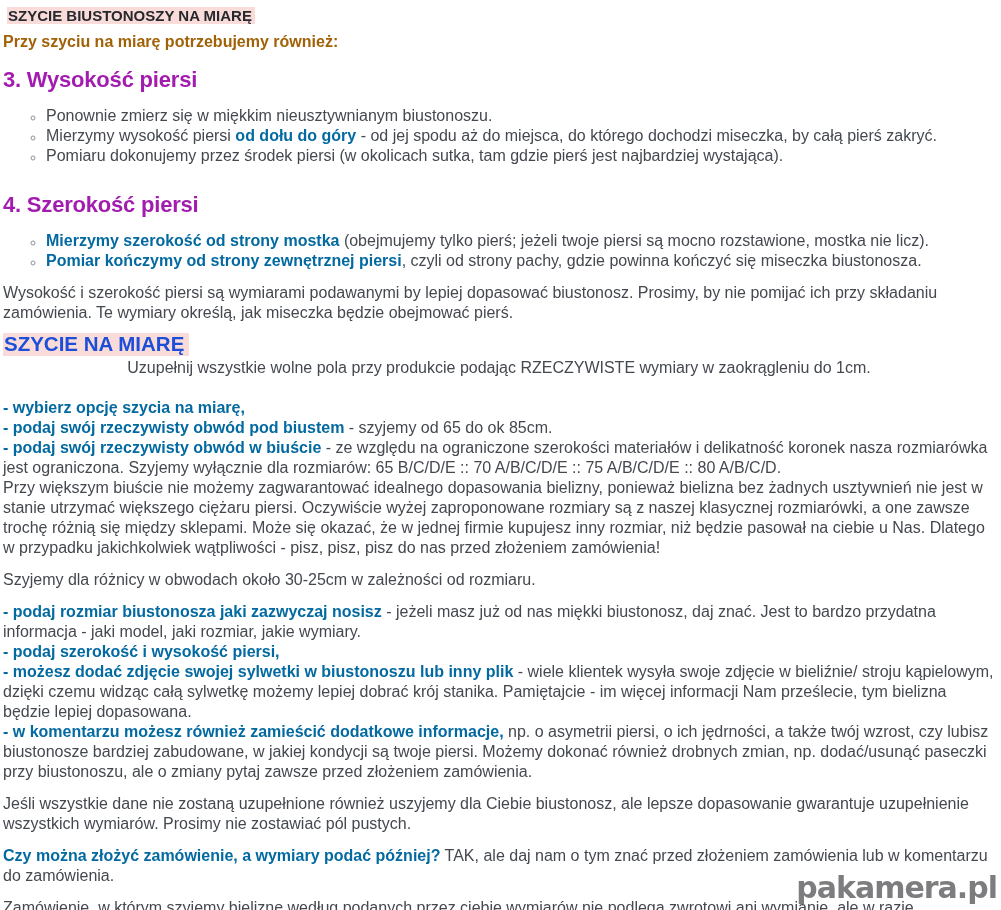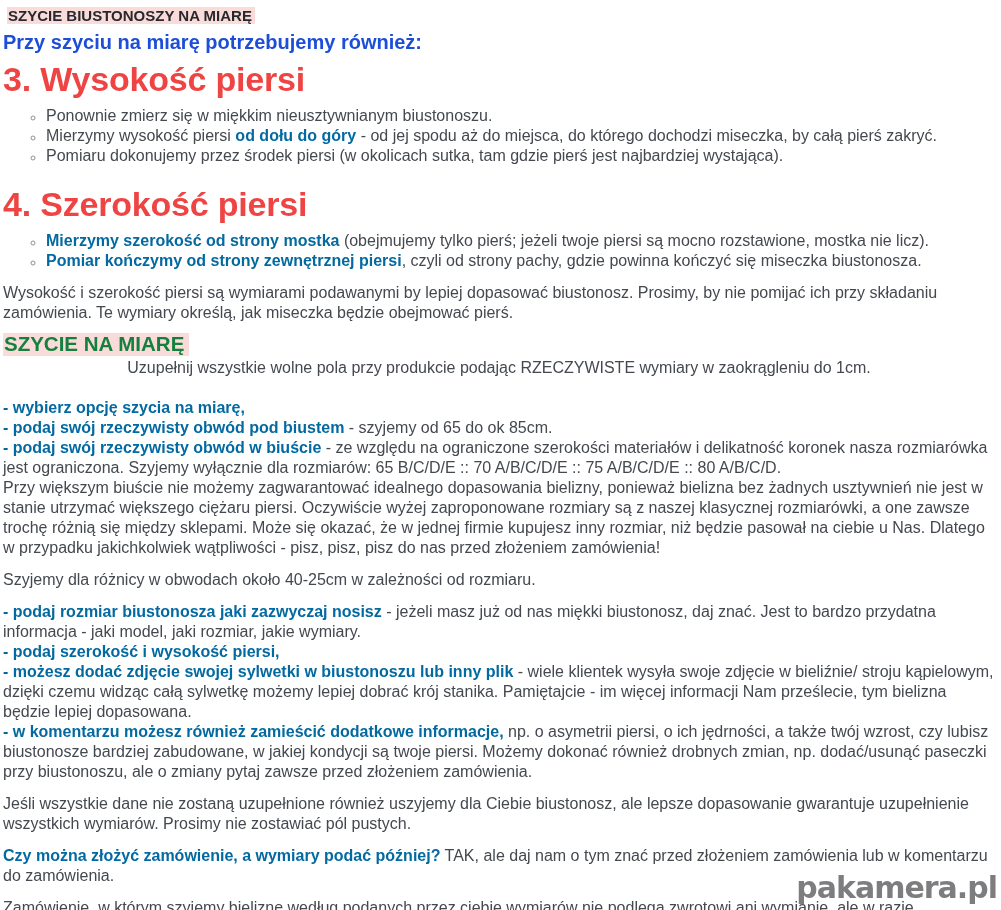--- a/index.html
+++ b/index.html
@@ -8,34 +8,34 @@
     padding:2px 6px 0 3px;
     font-family:"Liberation Sans",sans-serif;
     font-size:16px;line-height:20px;
     color:#44484f;position:relative;overflow:hidden;
   }
   .tag-line{margin:4px;}
   .hl-small{
     display:inline-block;background:#f9dcd9;color:#26282d;
     font-weight:700;font-size:15px;line-height:17px;padding:0 3px 0 1px;
   }
-  .intro{font-size:20px;line-height:24px;font-weight:700;color:#1d4ed8;margin:0;}
+  .intro{font-size:16px;line-height:24px;font-weight:700;color:#a16207;margin:0;}
   .h-num{
-    font-size:34px;line-height:29px;font-weight:700;color:#ef4444;
+    font-size:22px;line-height:29px;font-weight:700;color:#a21caf;
     margin:11px 0 12px;letter-spacing:-0.2px;
   }
   .h-num.spaced{margin-top:24px;}
   ul.dots{margin:0;padding:0 0 0 42px;list-style:circle;}
   ul.dots li{line-height:20px;padding-left:1px;}
   ul.dots li::marker{color:#8d929b;font-size:12px;}
   strong{font-weight:700;color:#0369a1;}
   .para{margin:12px 0 0;}
   .custom-head{margin:10px 0 0;}
   .hl-big{
-    display:inline-block;background:#f9dcd9;color:#15803d;
+    display:inline-block;background:#f9dcd9;color:#1d4ed8;
     font-weight:700;font-size:20.5px;line-height:22px;padding:0 5px 1px 1px;
   }
   .custom-instruction{margin:2px 0 0;text-align:center;}
   .steps{margin:20px 0 0;}
   .step-line{margin:0;}
   .watermark{
     position:absolute;right:4px;bottom:12px;
     font-family:"DejaVu Sans",sans-serif;
     font-size:30px;font-weight:700;letter-spacing:-1px;
     color:#4c4c4e;opacity:0.72;pointer-events:none;
@@ -70,21 +70,21 @@
 </div>
 <p class="custom-instruction">Uzupełnij wszystkie wolne pola przy produkcie podając RZECZYWISTE wymiary w zaokrągleniu do 1cm.</p>
 
 <div class="steps">
   <div class="step-line"><strong>- wybierz opcję szycia na miarę,</strong><span></span></div>
   <div class="step-line"><strong>- podaj swój rzeczywisty obwód pod biustem</strong><span> - szyjemy od 65 do ok 85cm.</span></div>
   <div class="step-line"><strong>- podaj swój rzeczywisty obwód w biuście</strong><span> - ze względu na ograniczone szerokości materiałów i delikatność koronek nasza rozmiarówka jest ograniczona. Szyjemy wyłącznie dla rozmiarów: 65 B/C/D/E :: 70 A/B/C/D/E :: 75 A/B/C/D/E :: 80 A/B/C/D.</span></div>
   <div class="step-line"><strong></strong><span>Przy większym biuście nie możemy zagwarantować idealnego dopasowania bielizny, ponieważ bielizna bez żadnych usztywnień nie jest w stanie utrzymać większego ciężaru piersi. Oczywiście wyżej zaproponowane rozmiary są z naszej klasycznej rozmiarówki, a one zawsze trochę różnią się między sklepami. Może się okazać, że w jednej firmie kupujesz inny rozmiar, niż będzie pasował na ciebie u Nas. Dlatego w przypadku jakichkolwiek wątpliwości - pisz, pisz, pisz do nas przed złożeniem zamówienia!</span></div>
 </div>
 
-<p class="para">Szyjemy dla różnicy w obwodach około 40-25cm w zależności od rozmiaru.</p>
+<p class="para">Szyjemy dla różnicy w obwodach około 30-25cm w zależności od rozmiaru.</p>
 
 <div class="steps" style="margin-top:12px;">
   <div class="step-line"><strong>- podaj rozmiar biustonosza jaki zazwyczaj nosisz</strong><span> - jeżeli masz już od nas miękki biustonosz, daj znać. Jest to bardzo przydatna informacja - jaki model, jaki rozmiar, jakie wymiary.</span></div>
   <div class="step-line"><strong>- podaj szerokość i wysokość piersi,</strong><span></span></div>
   <div class="step-line"><strong>- możesz dodać zdjęcie swojej sylwetki w biustonoszu lub inny plik</strong><span> - wiele klientek wysyła swoje zdjęcie w bieliźnie/ stroju kąpielowym, dzięki czemu widząc całą sylwetkę możemy lepiej dobrać krój stanika. Pamiętajcie - im więcej informacji Nam prześlecie, tym bielizna będzie lepiej dopasowana.</span></div>
   <div class="step-line"><strong>- w komentarzu możesz również zamieścić dodatkowe informacje,</strong><span> np. o asymetrii piersi, o ich jędrności, a także twój wzrost, czy lubisz biustonosze bardziej zabudowane, w jakiej kondycji są twoje piersi. Możemy dokonać również drobnych zmian, np. dodać/usunąć paseczki przy biustonoszu, ale o zmiany pytaj zawsze przed złożeniem zamówienia.</span></div>
 </div>
 
 <p class="para">Jeśli wszystkie dane nie zostaną uzupełnione również uszyjemy dla Ciebie biustonosz, ale lepsze dopasowanie gwarantuje uzupełnienie wszystkich wymiarów. Prosimy nie zostawiać pól pustych.</p>
 

